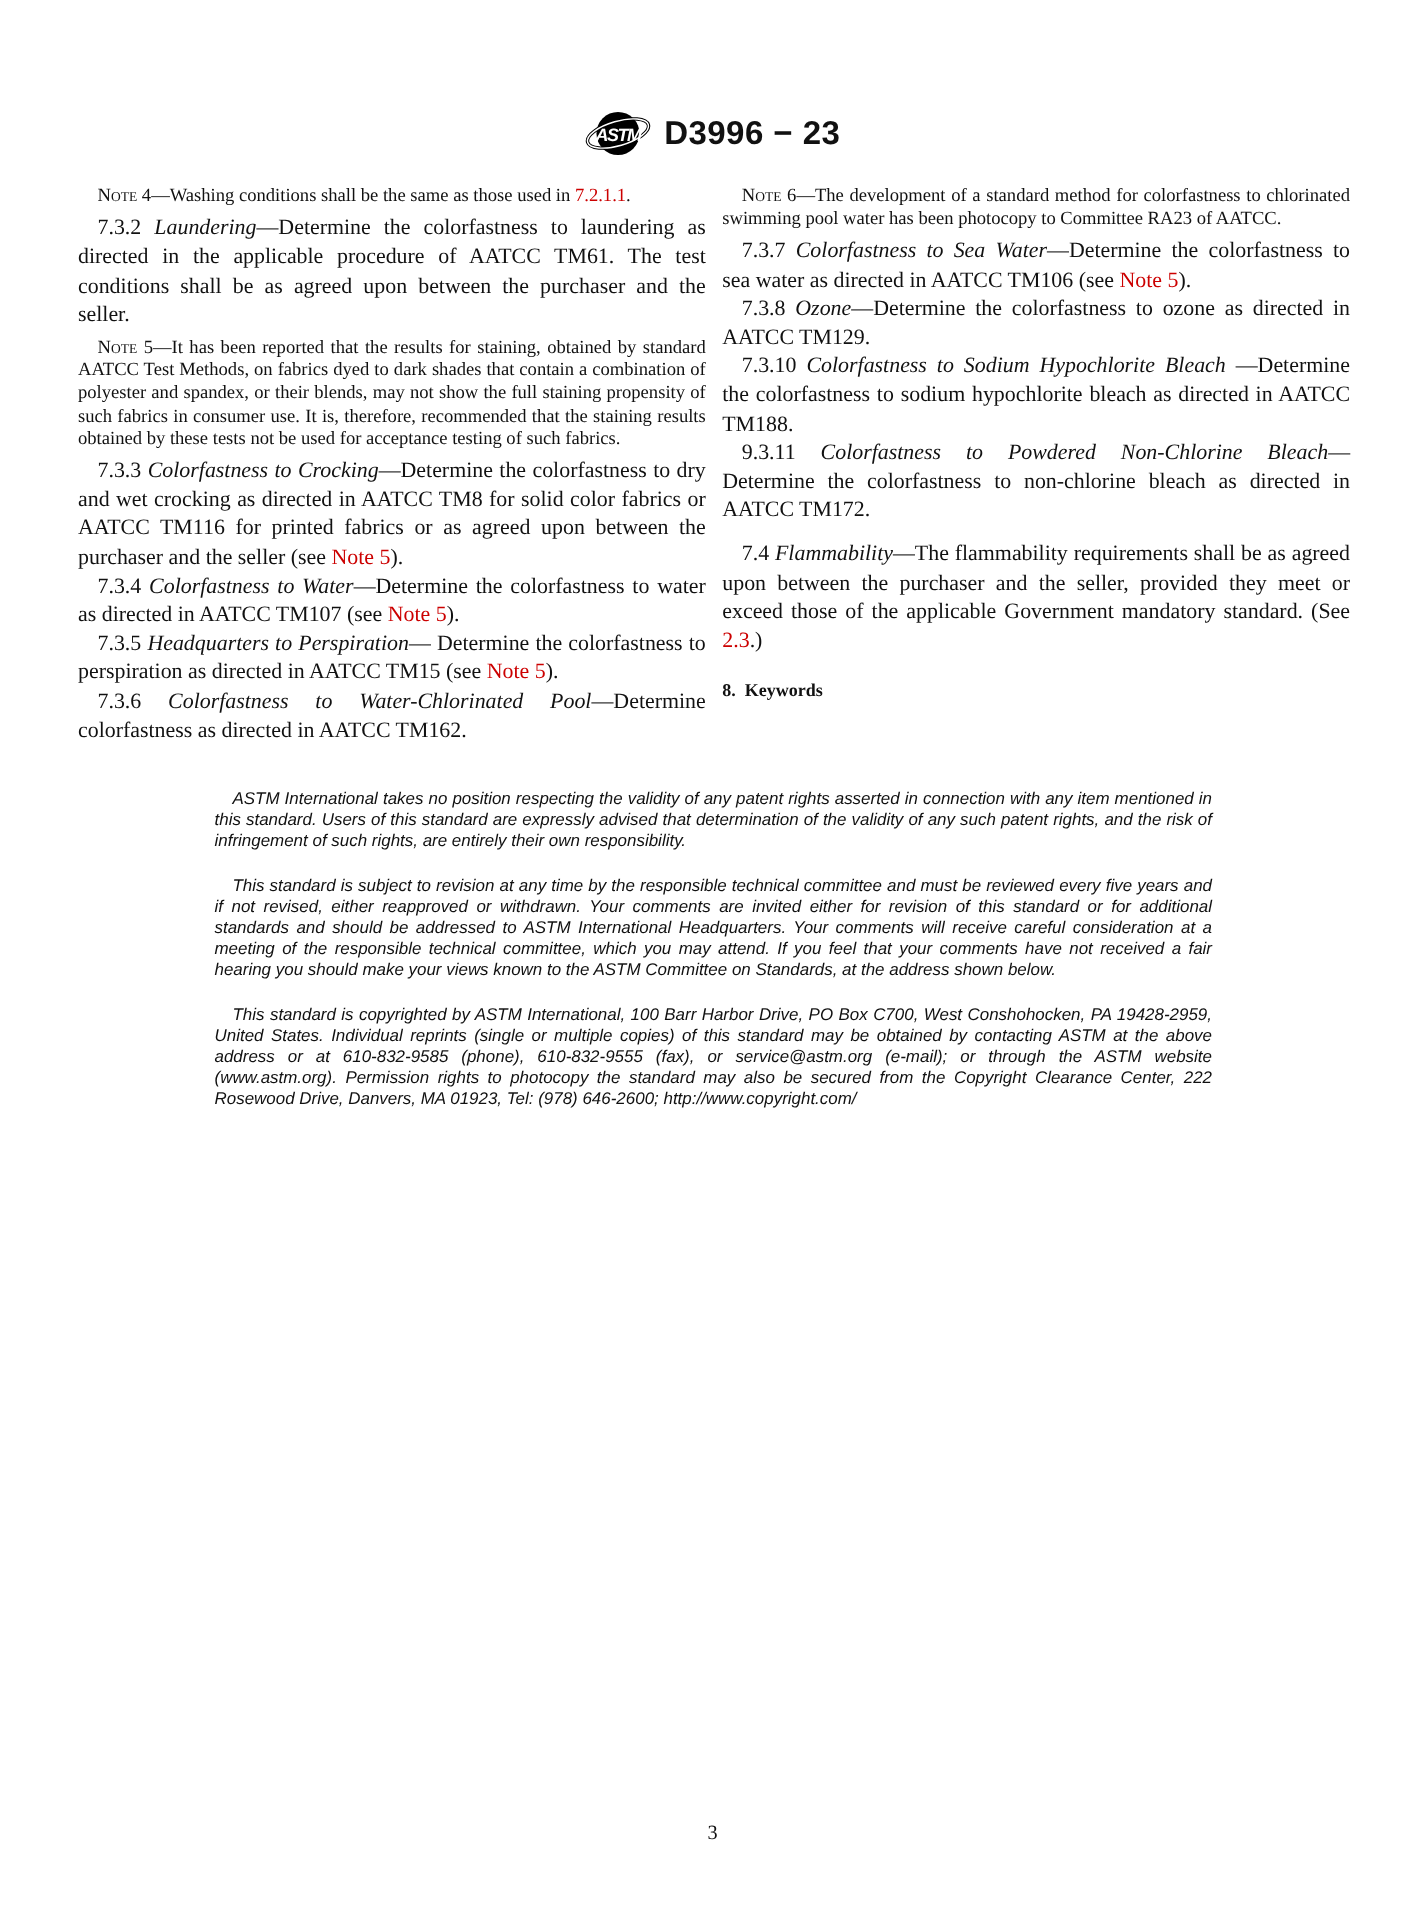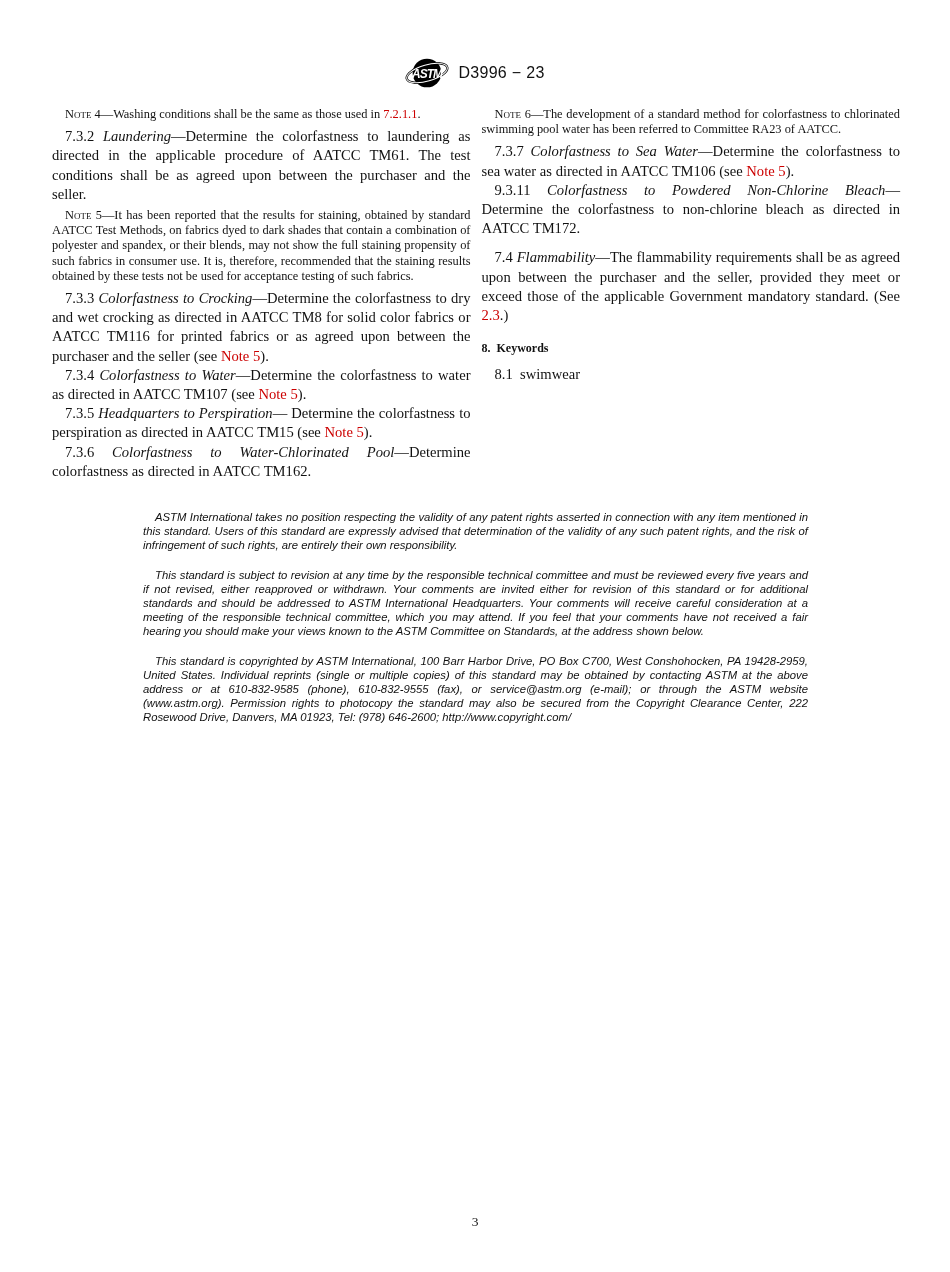--- a/index.html
+++ b/index.html
@@ -1,21 +1,21 @@
 <!DOCTYPE html>
 <html><head>
 <meta charset="utf-8">
 <style>
   html,body{margin:0;padding:0;background:#ffffff;}
   .page{position:relative;width:950px;height:1272px;background:#ffffff;overflow:hidden;
         color:#111111;font-family:"Liberation Serif",serif;}
   
-  .header{display:flex;align-items:center;justify-content:center;gap:9px;padding-top:52px;height:42px;}
+  .header{display:flex;align-items:center;justify-content:center;gap:9px;padding-top:68px;height:42px;}
   .logo{width:44px;height:40px;flex:0 0 auto;}
-  .doc-code{font-family:"Liberation Sans",sans-serif;font-weight:400;font-size:16px;letter-spacing:.3px;}
+  .doc-code{font-family:"Liberation Sans",sans-serif;font-weight:700;font-size:22px;letter-spacing:.3px;}
   
   .columns{display:flex;gap:11px;margin:9px 50px 4px 52px;}
   .col{flex:1 1 0;min-width:0;text-align:justify;font-size:14.6px;line-height:19.2px;}
   .para{margin:0;text-indent:13px;}
   .k-note{font-size:12.4px;line-height:15.2px;margin-top:4px;margin-bottom:5px;}
   .k-body-gap{margin-top:10px;}
   .k-heading{font-weight:700;text-indent:0;text-align:left;margin-top:14px;margin-bottom:7px;font-size:12px;}
   .it{font-style:italic;}
   .ref{color:#cc0000;}
   .sc{font-variant:small-caps;}
@@ -46,26 +46,27 @@
     <div class="col">
         <p class="para k-note"><span class="sc">Note 4</span><span>—Washing conditions shall be the same as those used in </span><span class="ref">7.2.1.1</span><span>.</span></p>
         <p class="para k-body"><span>7.3.2 </span><span class="it">Laundering</span><span>—Determine the colorfastness to laundering as directed in the applicable procedure of AATCC TM61. The test conditions shall be as agreed upon between the purchaser and the seller.</span></p>
         <p class="para k-note"><span class="sc">Note 5</span><span>—It has been reported that the results for staining, obtained by standard AATCC Test Methods, on fabrics dyed to dark shades that contain a combination of polyester and spandex, or their blends, may not show the full staining propensity of such fabrics in consumer use. It is, therefore, recommended that the staining results obtained by these tests not be used for acceptance testing of such fabrics.</span></p>
         <p class="para k-body"><span>7.3.3 </span><span class="it">Colorfastness to Crocking</span><span>—Determine the colorfastness to dry and wet crocking as directed in AATCC TM8 for solid color fabrics or AATCC TM116 for printed fabrics or as agreed upon between the purchaser and the seller (see </span><span class="ref">Note 5</span><span>).</span></p>
         <p class="para k-body"><span>7.3.4 </span><span class="it">Colorfastness to Water</span><span>—Determine the colorfastness to water as directed in AATCC TM107 (see </span><span class="ref">Note 5</span><span>).</span></p>
         <p class="para k-body"><span>7.3.5 </span><span class="it">Headquarters to Perspiration</span><span>— Determine the colorfastness to perspiration as directed in AATCC TM15 (see </span><span class="ref">Note 5</span><span>).</span></p>
         <p class="para k-body"><span>7.3.6 </span><span class="it">Colorfastness to Water-Chlorinated Pool</span><span>—Determine colorfastness as directed in AATCC TM162.</span></p>
       </div>
     <div class="col">
-        <p class="para k-note"><span class="sc">Note 6</span><span>—The development of a standard method for colorfastness to chlorinated swimming pool water has been referred to Committee RA23 of AATCC.</span></p>
+        <p class="para k-note"><span class="sc">Note 6</span><span>—The development of a standard method for colorfastness to chlorinated swimming pool water has been photocopy to Committee RA23 of AATCC.</span></p>
         <p class="para k-body"><span>7.3.7 </span><span class="it">Colorfastness to Sea Water</span><span>—Determine the colorfastness to sea water as directed in AATCC TM106 (see </span><span class="ref">Note 5</span><span>).</span></p>
+        <p class="para k-body"><span>7.3.8 </span><span class="it">Ozone</span><span>—Determine the colorfastness to ozone as directed in AATCC TM129.</span></p>
+        <p class="para k-body"><span>7.3.10 </span><span class="it">Colorfastness to Sodium Hypochlorite Bleach</span><span> —Determine the colorfastness to sodium hypochlorite bleach as directed in AATCC TM188.</span></p>
         <p class="para k-body"><span>9.3.11 </span><span class="it">Colorfastness to Powdered Non-Chlorine Bleach</span><span>— Determine the colorfastness to non-chlorine bleach as directed in AATCC TM172.</span></p>
         <p class="para k-body-gap"><span>7.4 </span><span class="it">Flammability</span><span>—The flammability requirements shall be as agreed upon between the purchaser and the seller, provided they meet or exceed those of the applicable Government mandatory standard. (See </span><span class="ref">2.3</span><span>.)</span></p>
         <p class="para k-heading"><span>8.&nbsp; Keywords</span></p>
-        <p class="para k-body"><span>8.1&nbsp; swimwear</span></p>
       </div>
   </div>
 
   <div class="footer">
     <p>ASTM International takes no position respecting the validity of any patent rights asserted in connection with any item mentioned in this standard. Users of this standard are expressly advised that determination of the validity of any such patent rights, and the risk of infringement of such rights, are entirely their own responsibility.</p>
     <p>This standard is subject to revision at any time by the responsible technical committee and must be reviewed every five years and if not revised, either reapproved or withdrawn. Your comments are invited either for revision of this standard or for additional standards and should be addressed to ASTM International Headquarters. Your comments will receive careful consideration at a meeting of the responsible technical committee, which you may attend. If you feel that your comments have not received a fair hearing you should make your views known to the ASTM Committee on Standards, at the address shown below.</p>
     <p>This standard is copyrighted by ASTM International, 100 Barr Harbor Drive, PO Box C700, West Conshohocken, PA 19428-2959, United States. Individual reprints (single or multiple copies) of this standard may be obtained by contacting ASTM at the above address or at 610-832-9585 (phone), 610-832-9555 (fax), or service@astm.org (e-mail); or through the ASTM website (www.astm.org). Permission rights to photocopy the standard may also be secured from the Copyright Clearance Center, 222 Rosewood Drive, Danvers, MA 01923, Tel: (978) 646-2600; http://www.copyright.com/</p>
   </div>
 
   <div class="page-number">3</div>

